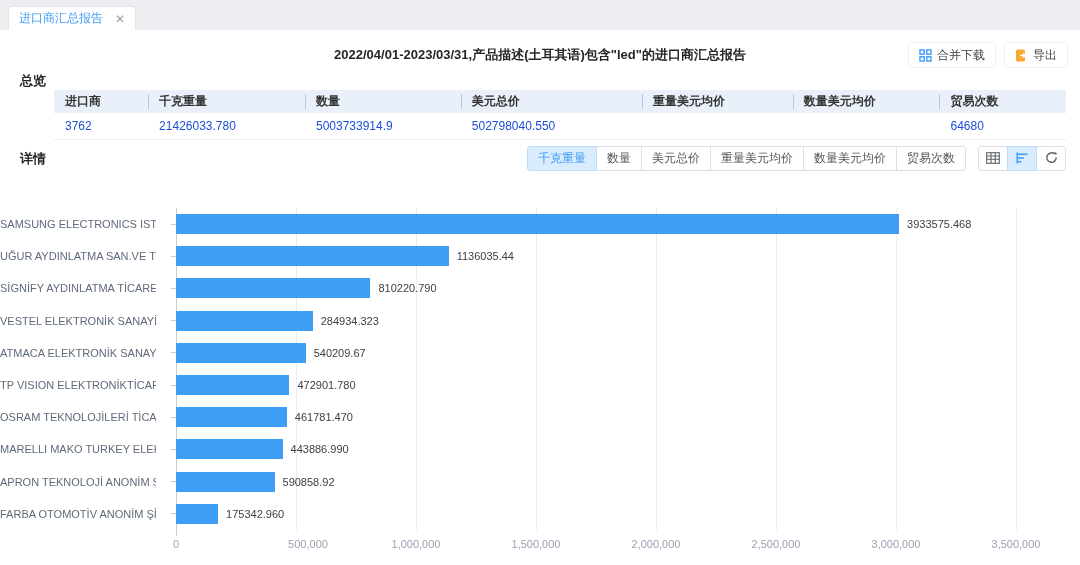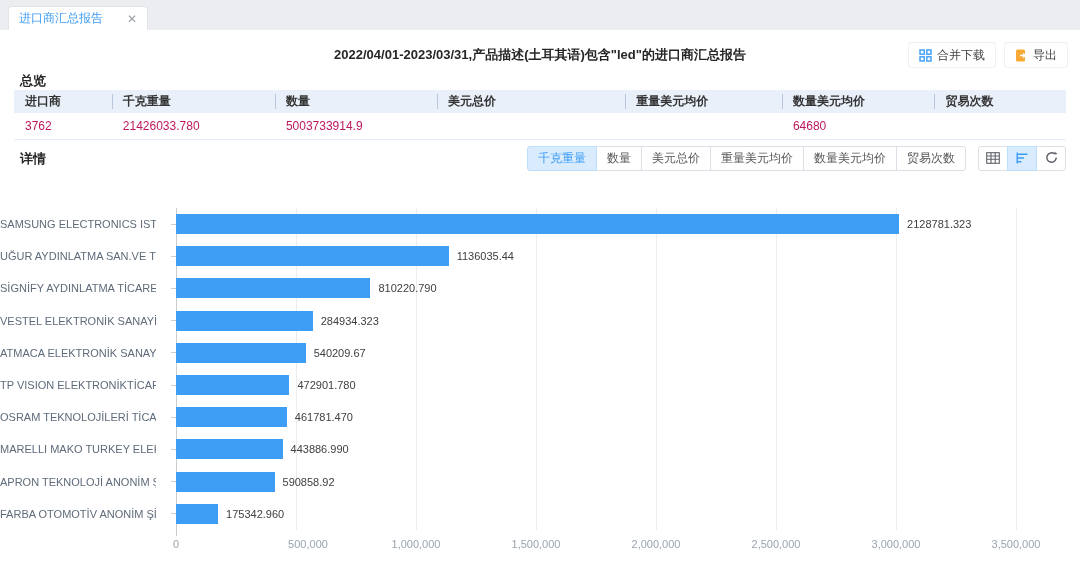--- a/index.html
+++ b/index.html
@@ -3,46 +3,46 @@
 <meta charset="utf-8">
 <style>
   * { margin:0; padding:0; box-sizing:border-box; }
   html,body { width:1080px; height:565px; overflow:hidden; }
   body { background:#ecedf1; font-family:"Liberation Sans","DejaVu Sans",sans-serif; color:#333; }
 
   
   .tabbar { position:absolute; top:0; left:0; right:0; height:30px; background:#ecedf1; }
   .tab { position:absolute; left:8px; top:6px; height:24px; background:#fff;
          border:1px solid #e3e4e8; border-bottom:none; border-radius:4px 4px 0 0;
-         display:flex; align-items:center; padding:0 10px; gap:24px; }
+         display:flex; align-items:center; padding:0 10px; gap:12px; }
   .tab-title { color:#3d9cf5; font-size:12px; }
   .tab-close { color:#9aa0a6; font-size:12px; cursor:pointer; line-height:1; }
 
   
   .panel { position:absolute; top:30px; left:0; right:0; bottom:0; background:#fff; }
 
   .header-row { position:absolute; top:12px; left:0; right:0; height:26px; }
   .page-title { position:absolute; left:0; right:0; text-align:center; top:4px;
                 font-size:13px; color:#262626; font-weight:bold; }
   .hdr-buttons { position:absolute; right:12px; top:0; display:flex; gap:8px; }
   .hbtn { display:flex; align-items:center; gap:5px; background:#fff; border:1px solid #f0f0f0;
           border-radius:3px; height:26px; padding:0 10px; font-size:12px; color:#404040; cursor:pointer; }
   .hbtn svg { display:block; }
 
   .section-label { position:absolute; left:20px; font-size:13px; font-weight:bold; color:#262626; }
 
   
   .ov-table { position:absolute; left:14px; right:14px; top:60px; }
   .ov-head, .ov-row { display:grid;
-      grid-template-columns:9.3% 15.5% 15.4% 17.9% 14.9% 14.5% auto; }
+      grid-template-columns:9.3% 15.5% 15.4% 17.9% 14.9% 14.5% auto;margin-left:40px; }
   .ov-head { background:#e9f0fa; height:23px; align-items:center; }
   .ov-head .cell { font-size:12px; font-weight:bold; color:#333; padding-left:11px; position:relative; height:100%; display:flex; align-items:center; }
   .ov-head .cell:not(:first-child)::before { content:""; position:absolute; left:0; top:4px; bottom:4px; width:1px; background:#b9c6dd; }
   .ov-row { height:27px; align-items:center; border-bottom:1px solid #e7eefb; }
-  .ov-row .cell { font-size:12px; color:#be185d; padding-left:11px; }
+  .ov-row .cell { font-size:12px; color:#1d4ed8; padding-left:11px; }
 
   
   .details-row { position:absolute; top:116px; left:0; right:0; height:26px;padding-left:10px; }
   .details-row .section-label { top:4px; }
   .tools { position:absolute; right:14px; top:0; display:flex; align-items:center; gap:12px; }
   .seg { display:flex; }
   .seg .seg-btn { border:1px solid #dcdfe6; background:#fff; color:#595959; font-size:12px;
                   height:25px; padding:0 10px; display:flex; align-items:center; cursor:pointer; margin-left:-1px; }
   .seg .seg-btn:first-child { margin-left:0; border-radius:3px 0 0 3px; }
   .seg .seg-btn:last-child { border-radius:0 3px 3px 0; }
@@ -117,20 +117,21 @@
         <div class="cell">数量</div>
         <div class="cell">美元总价</div>
         <div class="cell">重量美元均价</div>
         <div class="cell">数量美元均价</div>
         <div class="cell">贸易次数</div>
       </div>
     <div class="ov-row" id="ov-row">
         <div class="cell">3762</div>
         <div class="cell">21426033.780</div>
         <div class="cell">5003733914.9</div>
+        <div class="cell">502798040.550</div>
         <div class="cell"></div>
         <div class="cell"></div>
         <div class="cell">64680</div>
       </div>
   </div>
 
   <div class="details-row">
     <div class="section-label">详情</div>
     <div class="tools">
       <div class="seg" id="metric-tabs">
@@ -175,21 +176,21 @@
   </div>
 
   <div class="chart" id="chart">
     <div class="rows" id="chart-rows">
         <div class="crow">
           <div class="clabel">SAMSUNG ELECTRONICS ISTANBUL P...</div>
           <div class="ctick">
             <i></i>
           </div>
           <div class="cbar" style="width: 723.106px; background: rgb(62, 157, 245);"></div>
-          <div class="cvalue">2128781.323</div>
+          <div class="cvalue">3933575.468</div>
         </div>
         <div class="crow">
           <div class="clabel">UĞUR AYDINLATMA SAN.VE TİC.LTD...</div>
           <div class="ctick">
             <i></i>
           </div>
           <div class="cbar" style="width: 272.649px; background: rgb(62, 157, 245);"></div>
           <div class="cvalue">1136035.44</div>
         </div>
         <div class="crow">

